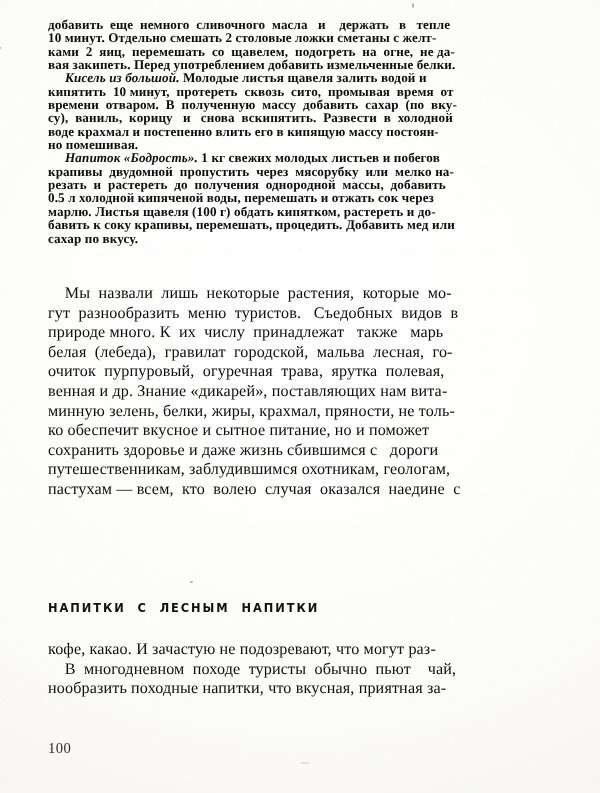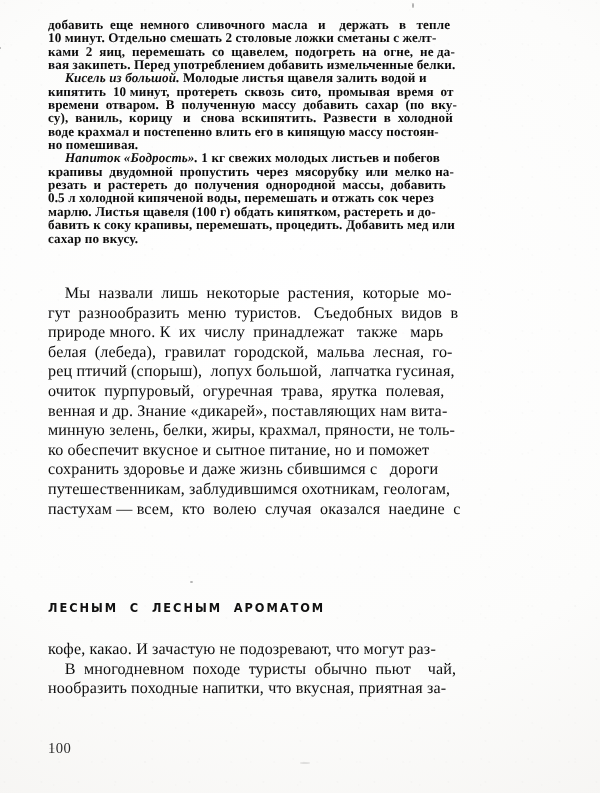--- a/index.html
+++ b/index.html
@@ -162,31 +162,30 @@
         <div class="rline">сахар по вкусу.</div>
       </div>
 
     </div>
 
     <div class="body-block" id="para-plants">
       <div class="bline">    Мы  назвали  лишь  некоторые  растения,  которые  мо-</div>
       <div class="bline">гут  разнообразить  меню  туристов.   Съедобных  видов  в</div>
       <div class="bline">природе много. К  их  числу  принадлежат   также   марь</div>
       <div class="bline">белая  (лебеда),  гравилат  городской,  мальва  лесная,  го-</div>
-      <div class="bline">рец птичий (спорыш),  лопух большой,  лапчатка гусиная,</div>
       <div class="bline">очиток  пурпуровый,  огуречная  трава,  ярутка  полевая,</div>
       <div class="bline">венная и др. Знание «дикарей», поставляющих нам вита-</div>
       <div class="bline">минную зелень, белки, жиры, крахмал, пряности, не толь-</div>
       <div class="bline">ко обеспечит вкусное и сытное питание, но и поможет</div>
       <div class="bline">сохранить здоровье и даже жизнь сбившимся с   дороги</div>
       <div class="bline">путешественникам, заблудившимся охотникам, геологам,</div>
       <div class="bline">пастухам — всем,  кто  волею  случая  оказался  наедине  с</div>
     </div>
 
-    <div id="section-heading">ЛЕСНЫМ  С  ЛЕСНЫМ  АРОМАТОМ</div>
+    <div id="section-heading">НАПИТКИ  С  ЛЕСНЫМ  НАПИТКИ</div>
 
     <div class="body-block" id="para-drinks">
       <div class="bline">кофе, какао. И зачастую не подозревают, что могут раз-</div>
       <div class="bline">    В  многодневном  походе  туристы  обычно  пьют    чай,</div>
       <div class="bline">нообразить походные напитки, что вкусная, приятная за-</div>
     </div>
 
     <div id="folio">100</div>
 
   </div>

